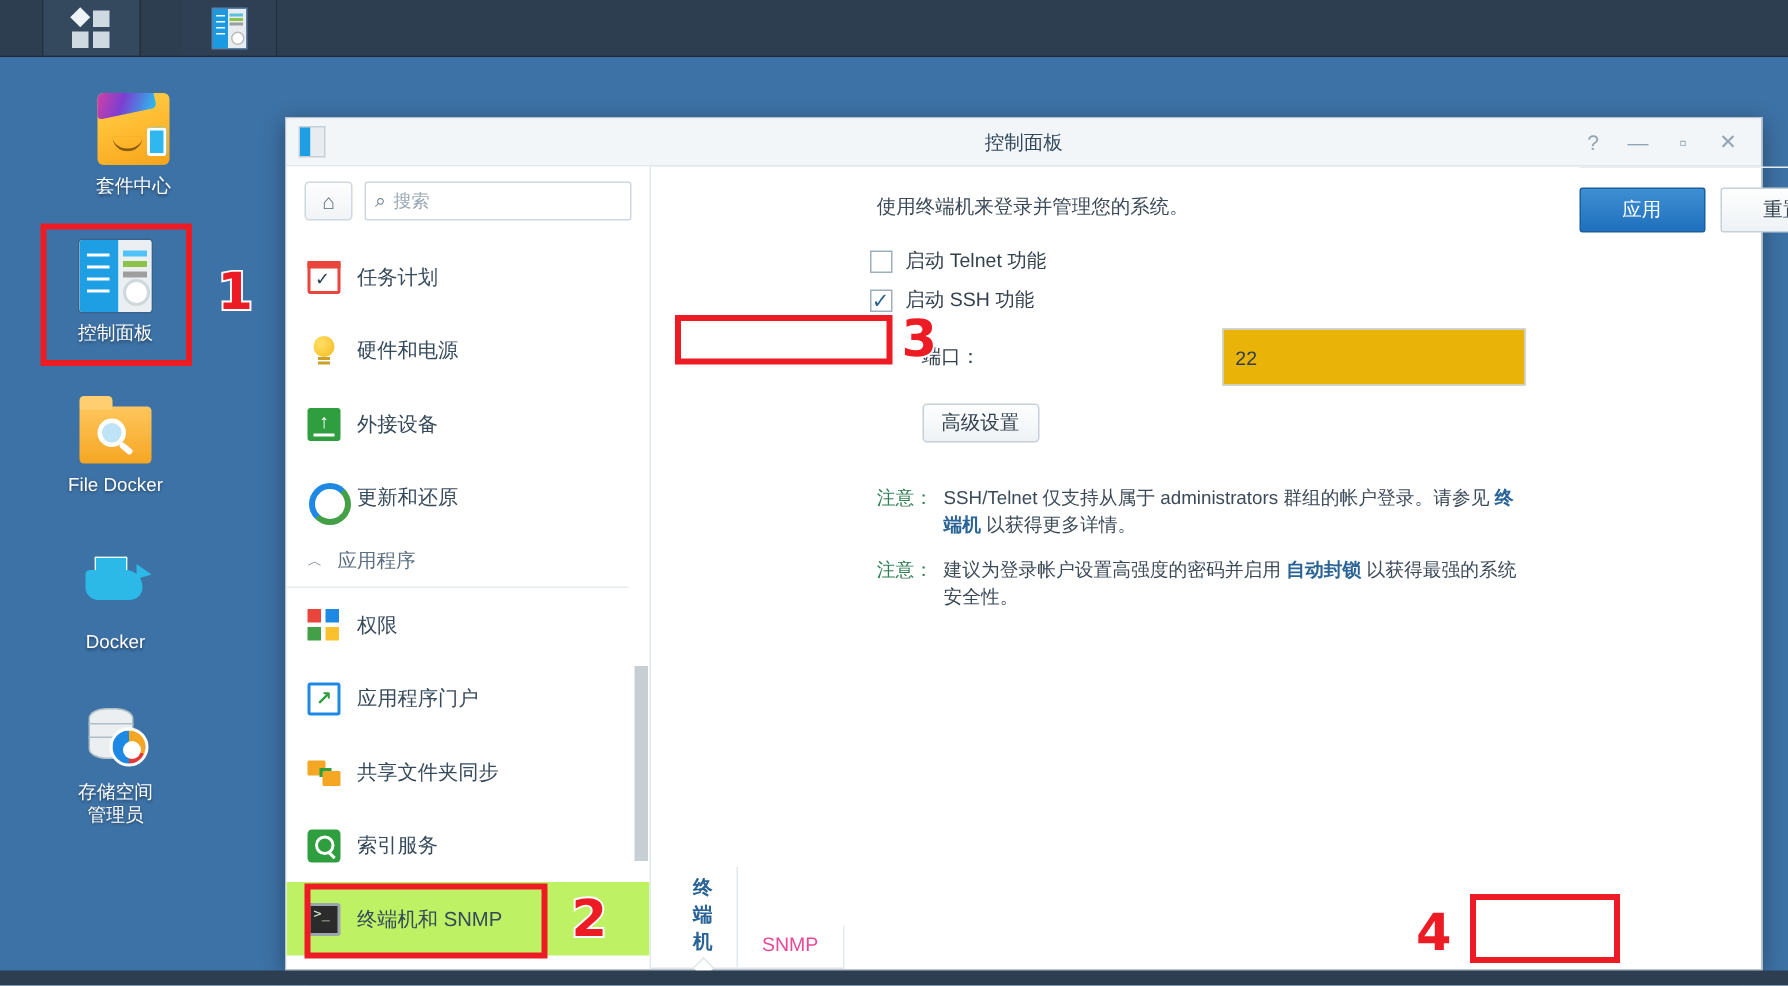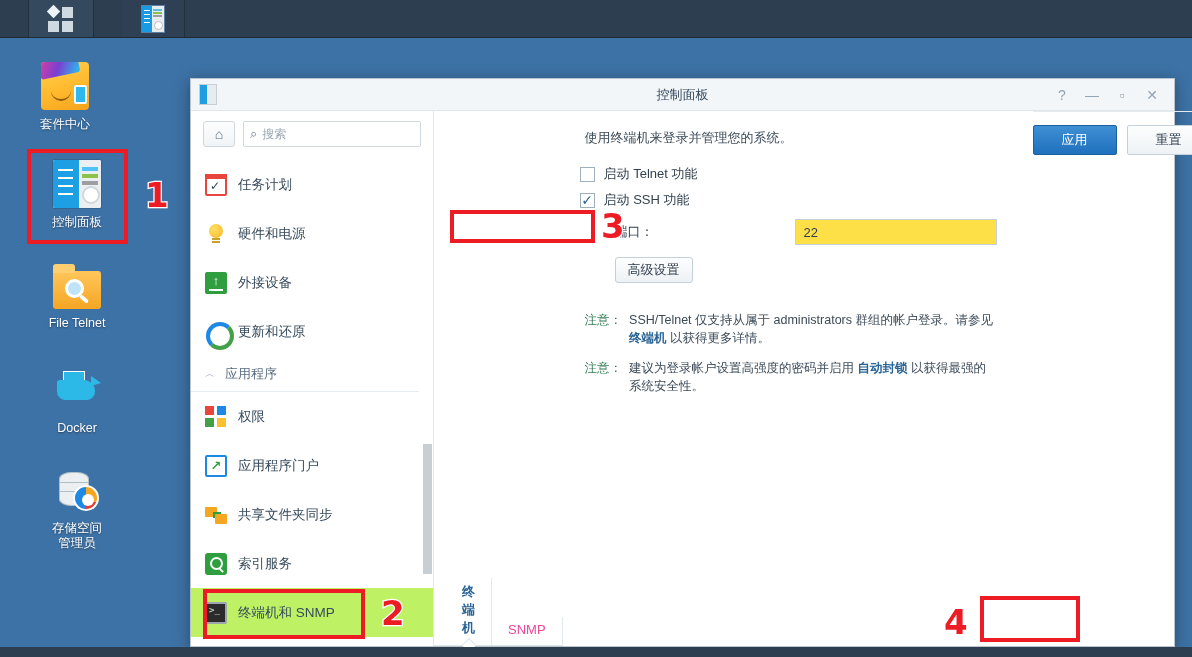--- a/index.html
+++ b/index.html
@@ -290,22 +290,22 @@
   .chk {
     width: 15px; height: 15px; border: 1px solid #9fb0bd; background: #fff;
     display: flex; align-items: center; justify-content: center; flex: none;
   }
   .chk .mark { color: #2a6496; font-size: 14px; line-height: 13px; font-weight: bold; }
   .chk-row label { color:#33414f; }
 
   .port-row { display: flex; align-items: center; margin-left: 14px; margin-top: 6px; gap: 20px; }
   .port-label { width: 186px; padding-left: 26px; color:#33414f;}
   .port-input {
-    width: 202px; height: 26px; border: 1px solid #c6d0d8; background: #fde047;
-    padding: 0 8px; font-size: 13px; color: #33414f; display:flex; align-items:center;
+    width: 202px; height: 38px; border: 1px solid #c6d0d8; background: #eab308;
+    padding: 0 8px; font-size: 13px; color: #33414f; display:flex; align-items:center;margin-left:20px;
   }
   .adv-row { margin-left: 40px; margin-top: 12px; }
   .adv-btn {
     display: inline-flex; align-items: center; justify-content: center;
     height: 26px; padding: 0 12px;
     border: 1px solid #c6d0d8; border-radius: 3px;
     background: linear-gradient(#fdfefe,#eef2f5); font-size: 13px; color: #33414f;
   }
 
   .notes { margin-top: 28px; margin-left: 10px; }
@@ -354,40 +354,40 @@
   <div class="tb-btn alt">
     <div class="cp-icon">
       <div class="l"></div>
         <div class="r"></div>
     </div>
   </div>
   <div class="tb-sep"></div>
   <div class="tb-rest"></div>
 </div>
 
-<div class="desk-icon" style="left:10px; top:62px;">
+<div class="desk-icon" style="left:34px; top:62px;">
   <div class="glyph ico-pkg">
       <div class="smile"></div>
     </div>
   <div>套件中心</div>
 </div>
 
 <div class="desk-icon" style="left:22px; top:160px;">
   <div class="glyph ico-cp">
     <div class="left"></div>
       <div class="right"></div>
   </div>
   <div>控制面板</div>
 </div>
 
 <div class="desk-icon" style="left:22px; top:265px;">
   <div class="glyph ico-folder">
       <div class="lens"></div>
     </div>
-  <div>File Telnet</div>
+  <div>File Docker</div>
 </div>
 
 <div class="desk-icon" style="left:22px; top:366px;">
   <div class="glyph ico-docker">
     <div class="boxes"></div>
       <div class="whale"></div>
   </div>
   <div>Docker</div>
 </div>
 

